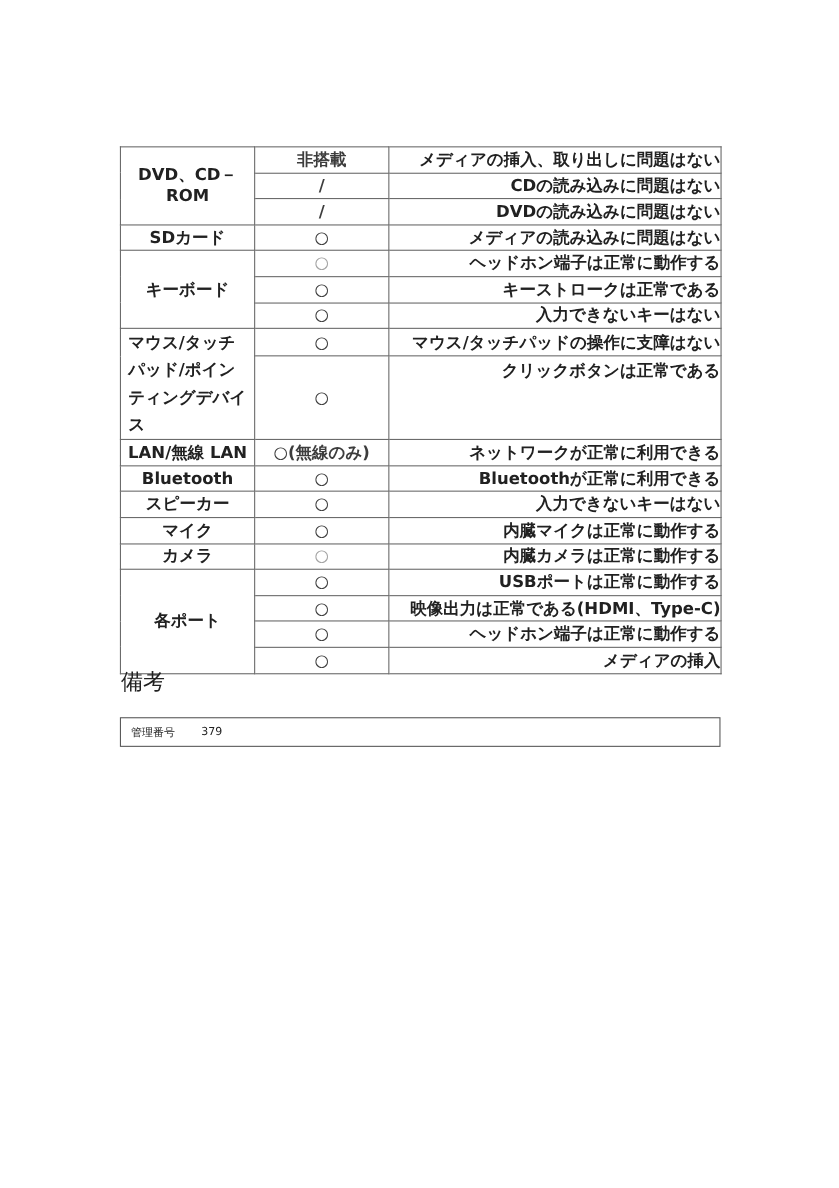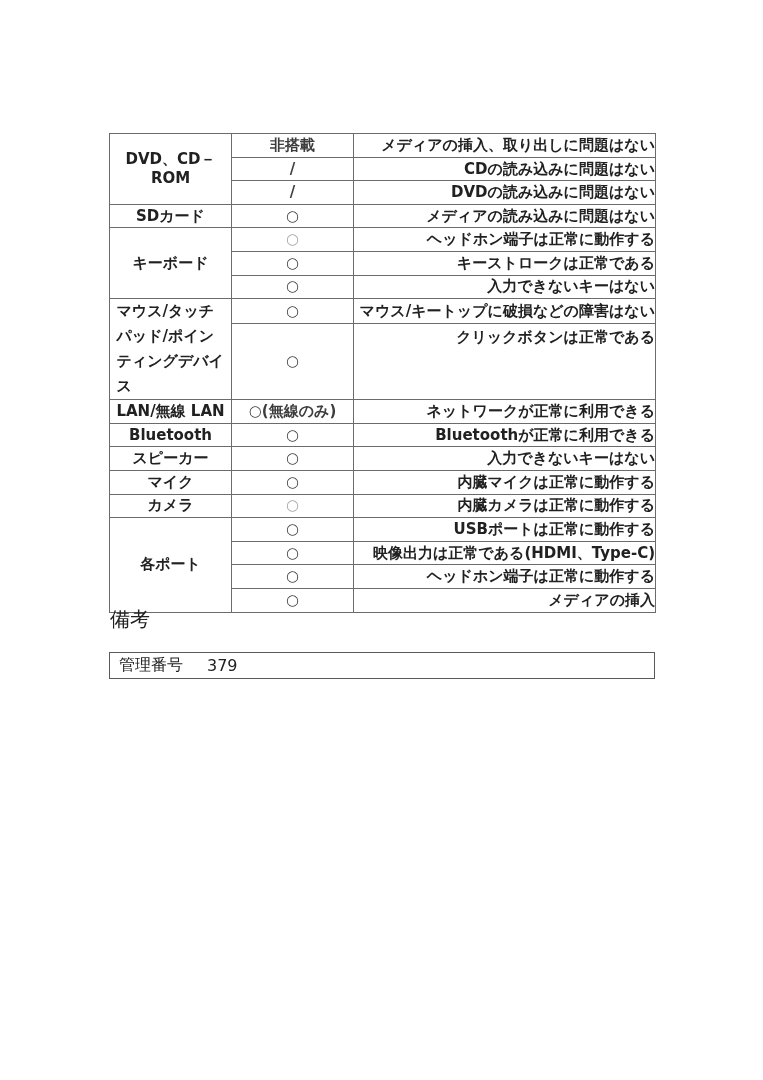--- a/index.html
+++ b/index.html
@@ -63,21 +63,21 @@
   }
   .mgmt-box {
     position: absolute;
     left: 109px;
     top: 652px;
     width: 544px;
     height: 25px;
     border: 1px solid #5a5a5a;
     display: flex;
     align-items: center;
-    font-size: 16px;
+    font-size: 10px;
     color: #212121;
     background: #ffffff;
   }
   .mgmt-box .mgmt-label { margin-left: 9px; }
   .mgmt-box .mgmt-number { margin-left: 24px; }
 </style>
 </head>
 <body>
 
 <div class="page">
@@ -118,21 +118,21 @@
       </tr>
       <tr class="r">
         <td class="c2"><span class="status">○</span></td>
         <td class="c3"><span>入力できないキーはない</span></td>
       </tr>
       <tr class="r">
         <td class="c1" rowspan="2">
             <span class="wrap-narrow">マウス/タッチパッド/ポインティングデバイス</span>
           </td>
         <td class="c2"><span class="status">○</span></td>
-        <td class="c3"><span>マウス/キートップに破損などの障害はない</span></td>
+        <td class="c3"><span>マウス/タッチパッドの操作に支障はない</span></td>
       </tr>
       <tr class="r tall">
         <td class="c2"><span class="status">○</span></td>
         <td class="c3" style="vertical-align: top; padding-top: 4px;"><span>クリックボタンは正常である</span></td>
       </tr>
       <tr class="r">
         <td class="c1"><span>LAN/無線 LAN</span></td>
         <td class="c2"><span class="status">○(無線のみ)</span></td>
         <td class="c3"><span>ネットワークが正常に利用できる</span></td>
       </tr>

